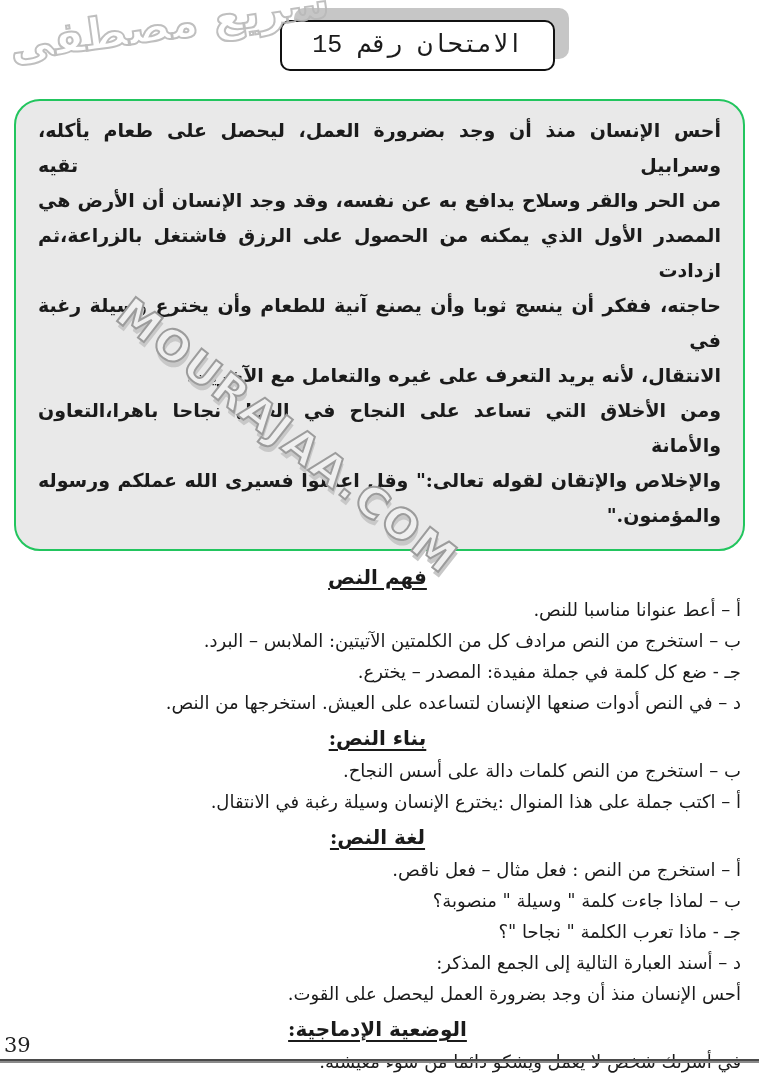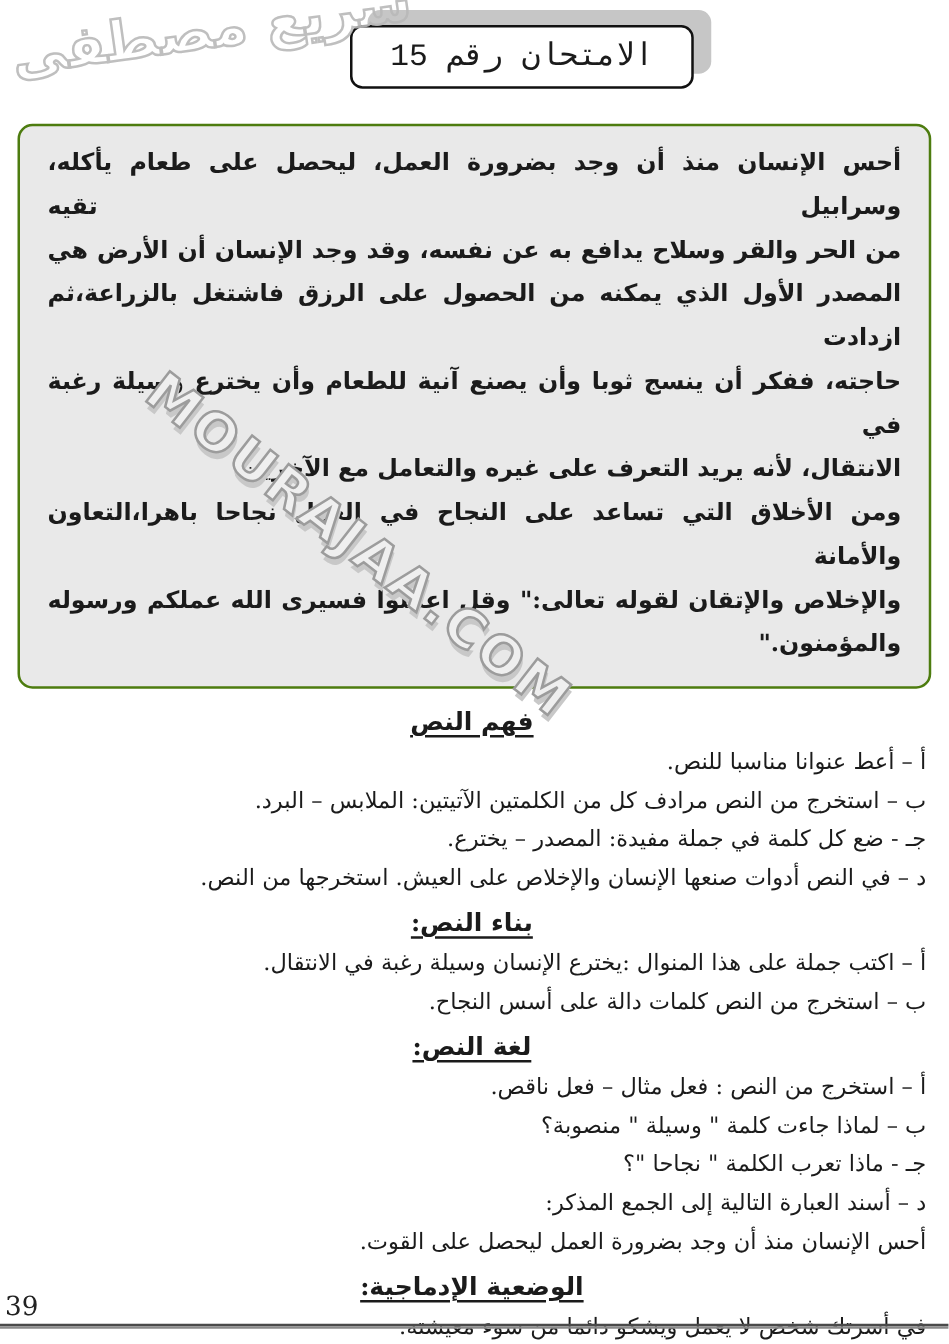--- a/index.html
+++ b/index.html
@@ -71,22 +71,22 @@
     text-align: center;
     font-family: Liberation Mono, monospace;
   }
 
   
   .passage-box {
     position: relative;
     z-index: 1;
     margin: 28px 14px 0;
     background: #e9e9e9;
-    border: 2px solid #4d7c0f;
-    border-radius: 12px;
+    border: 2px solid #22c55e;
+    border-radius: 26px;
     padding: 12px 22px 16px;
     direction: rtl;
   }
   .passage-line {
     font-size: 19px;
     font-weight: bold;
     line-height: 35px;
     text-align: right;
     direction: rtl;
   }
@@ -157,26 +157,26 @@
       <div class="passage-line j">والإخلاص والإتقان لقوله تعالى:" وقل اعملوا فسيرى الله عملكم ورسوله</div>
       <div class="passage-line">والمؤمنون."</div>
     </div>
 
   <div class="sections" id="sections">
       <section class="qsection">
     <h2 class="section-title"><span>فهم النص</span></h2>
   <div class="qline">أ – أعط عنوانا مناسبا للنص.</div>
         <div class="qline">ب – استخرج من النص مرادف كل من الكلمتين الآتيتين: الملابس – البرد.</div>
         <div class="qline">جـ - ضع كل كلمة في جملة مفيدة: المصدر – يخترع.</div>
-        <div class="qline">د – في النص أدوات صنعها الإنسان والإخلاص على العيش. استخرجها من النص.</div>
+        <div class="qline">د – في النص أدوات صنعها الإنسان لتساعده على العيش. استخرجها من النص.</div>
       </section>
       <section class="qsection">
     <h2 class="section-title"><span>بناء النص:</span></h2>
-  <div class="qline">أ – اكتب جملة على هذا المنوال :يخترع الإنسان وسيلة رغبة في الانتقال.</div>
-        <div class="qline">ب – استخرج من النص كلمات دالة على أسس النجاح.</div>
+  <div class="qline">ب – استخرج من النص كلمات دالة على أسس النجاح.</div>
+        <div class="qline">أ – اكتب جملة على هذا المنوال :يخترع الإنسان وسيلة رغبة في الانتقال.</div>
       </section>
       <section class="qsection">
     <h2 class="section-title"><span>لغة النص:</span></h2>
   <div class="qline">أ – استخرج من النص : فعل مثال – فعل ناقص.</div>
         <div class="qline">ب – لماذا جاءت كلمة " وسيلة " منصوبة؟</div>
         <div class="qline">جـ - ماذا تعرب الكلمة " نجاحا "؟</div>
         <div class="qline">د – أسند العبارة التالية إلى الجمع المذكر:</div>
         <div class="qline">أحس الإنسان منذ أن وجد بضرورة العمل ليحصل على القوت.</div>
       </section>
       <section class="qsection">

